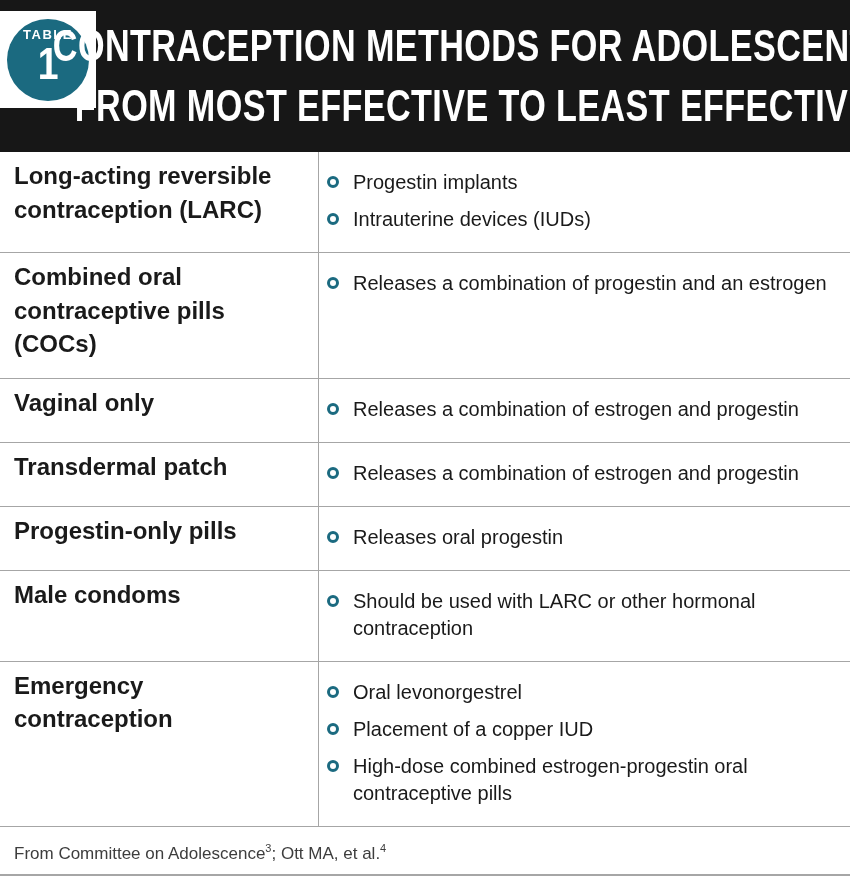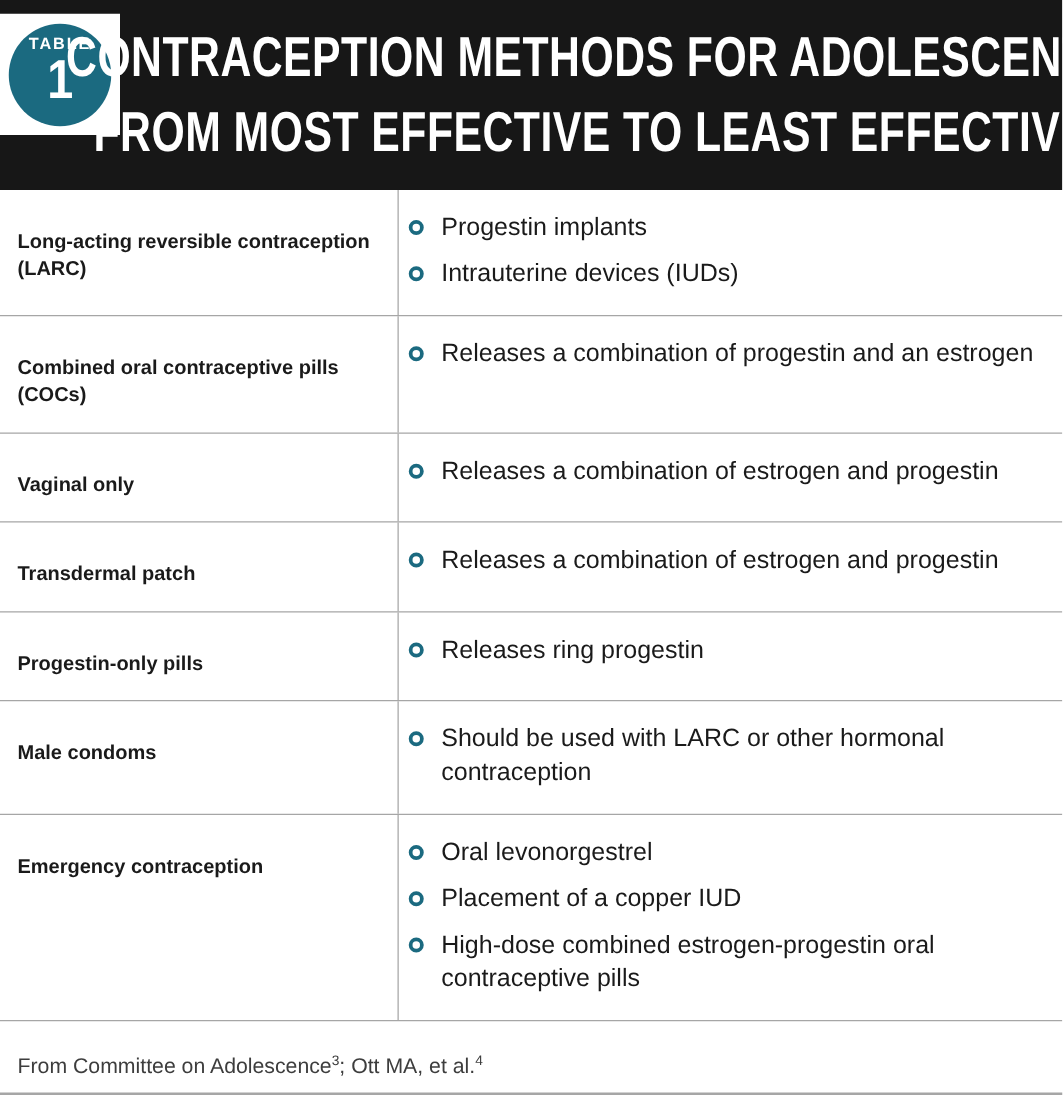--- a/index.html
+++ b/index.html
@@ -87,23 +87,23 @@
   
   .tbody{
     flex:1 1 auto;
   }
   .trow{
     display:grid;
     grid-template-columns:318px 1fr;
     border-bottom:1px solid var(--line);
   }
   .cell-method{
-    padding:31px 12px 17px 14px;
-    font-weight:bold;
-    font-size:16px;
+    padding:7px 12px 17px 14px;
+    font-weight:bold;
+    font-size:24px;
     line-height:1.4;
   }
   .cell-details{
     border-left:1px solid var(--line);
     padding:7px 18px 9px 6px;
   }
   .bullet-item{
     position:relative;
     padding-left:28px;
     margin:10px 0;
@@ -170,21 +170,21 @@
       </div>
       <div class="trow">
         <div class="cell-method">Transdermal patch</div>
         <div class="cell-details">
           <div class="bullet-item"><span class="bullet"></span><span>Releases a combination of estrogen and progestin</span></div>
         </div>
       </div>
       <div class="trow">
         <div class="cell-method">Progestin-only pills</div>
         <div class="cell-details">
-          <div class="bullet-item"><span class="bullet"></span><span>Releases ring progestin</span></div>
+          <div class="bullet-item"><span class="bullet"></span><span>Releases oral progestin</span></div>
         </div>
       </div>
       <div class="trow">
         <div class="cell-method">Male condoms</div>
         <div class="cell-details">
           <div class="bullet-item"><span class="bullet"></span><span>Should be used with LARC or other hormonal contraception</span></div>
         </div>
       </div>
       <div class="trow">
         <div class="cell-method">Emergency contraception</div>

